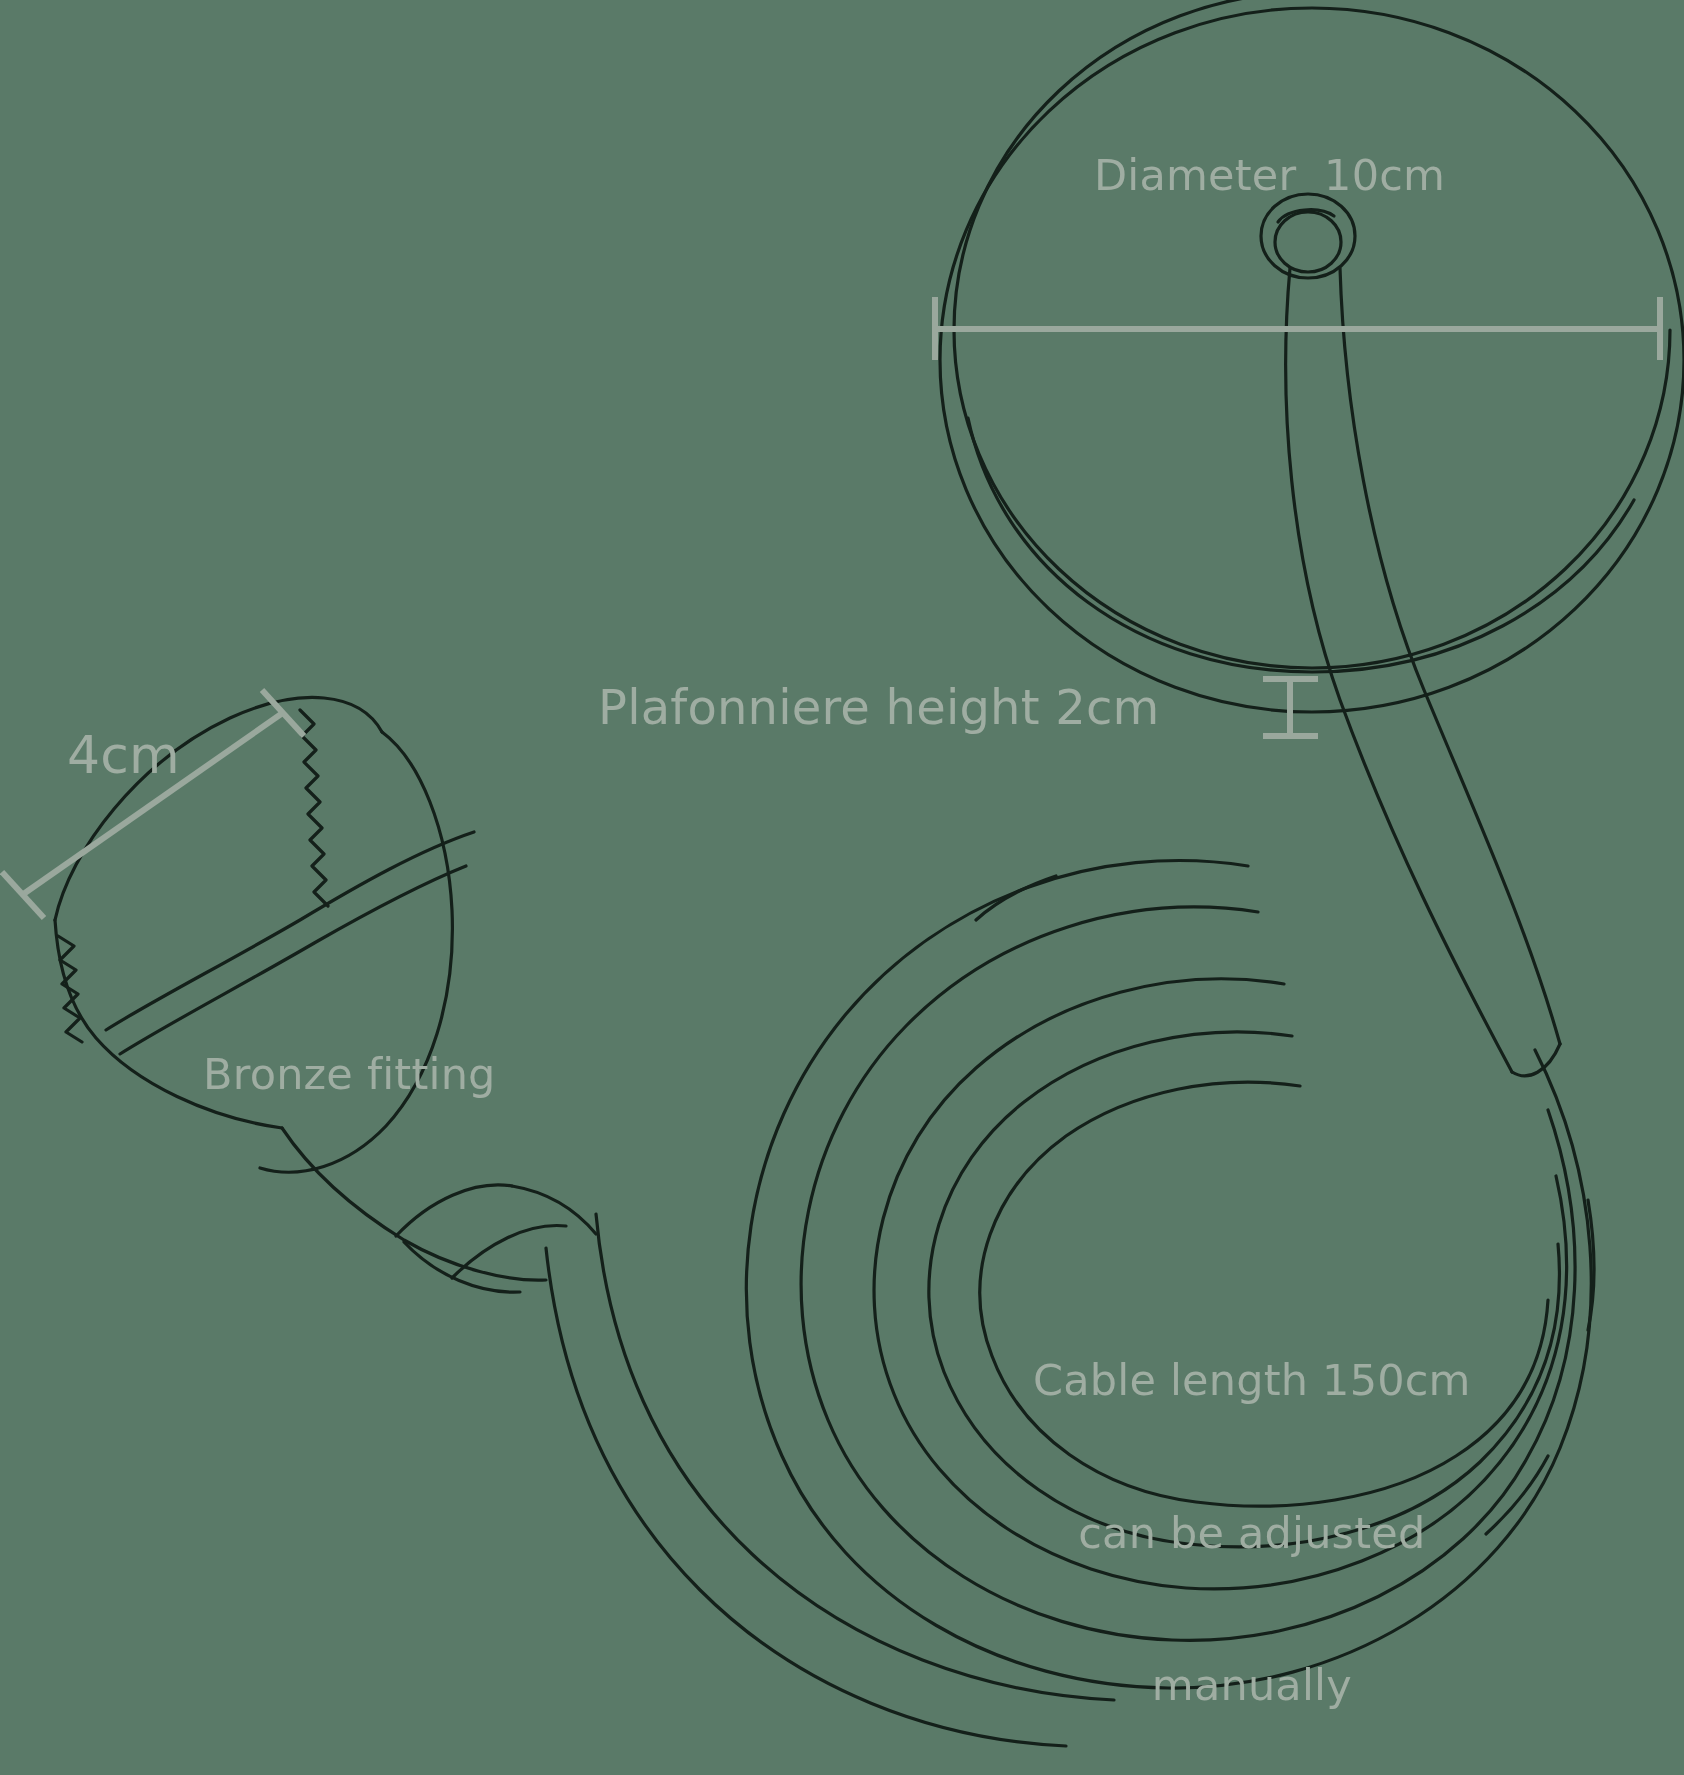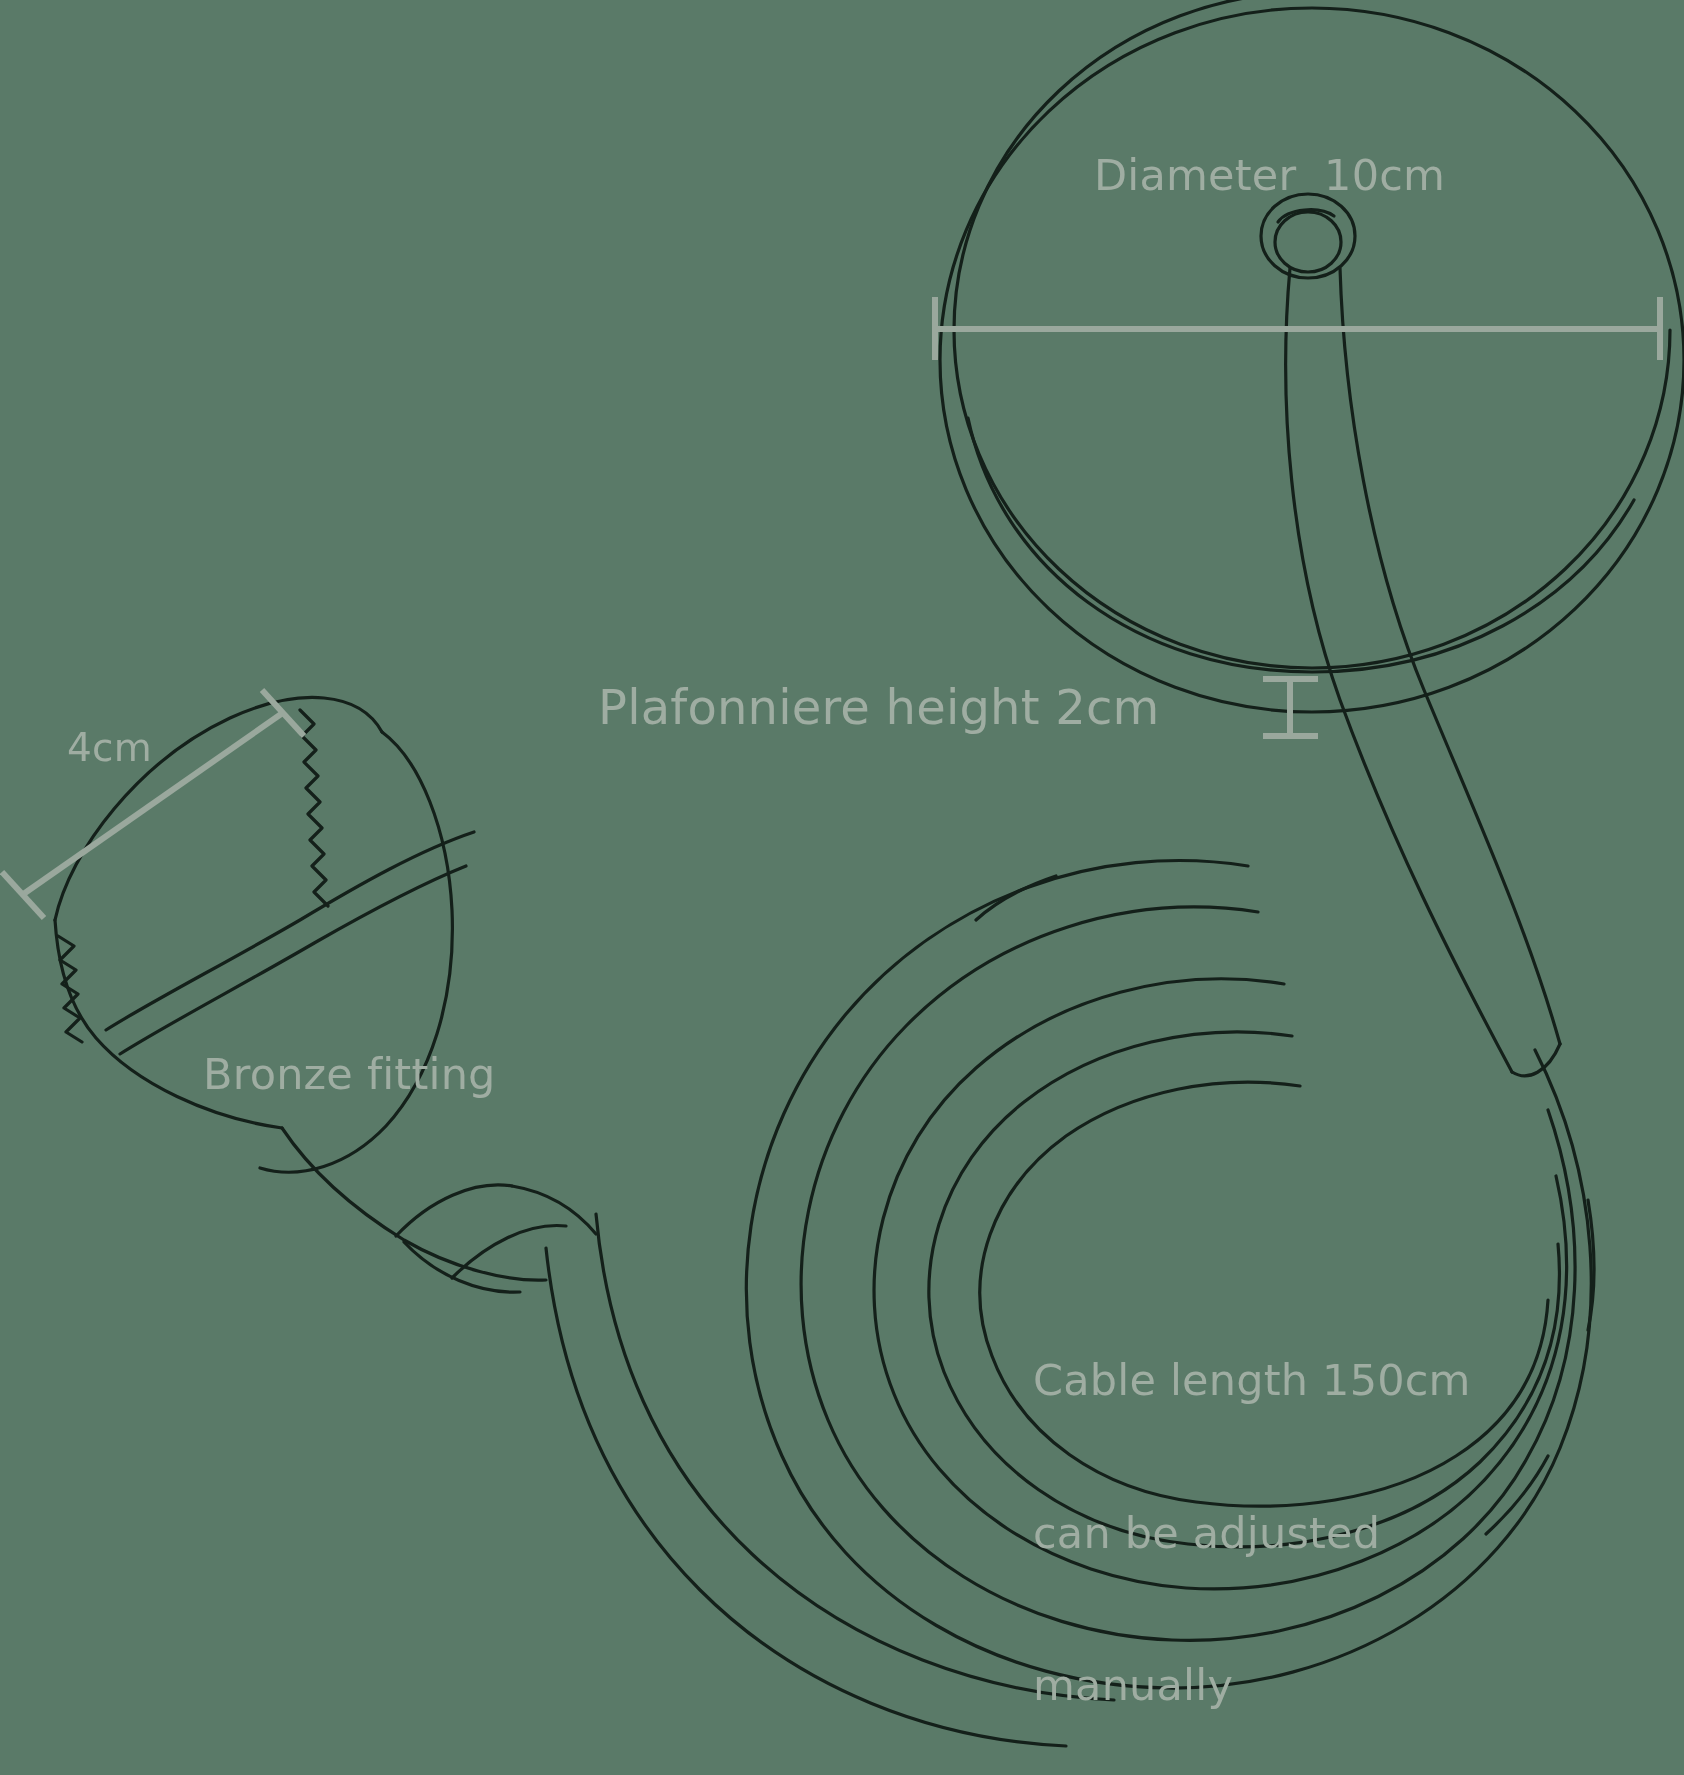--- a/index.html
+++ b/index.html
@@ -41,35 +41,36 @@
     stroke-linecap: butt;
   }
   .label {
     position: absolute;
     color: #9fada2;
     font-family: "DejaVu Sans", sans-serif;
     font-weight: 400;
     white-space: pre;
     letter-spacing: 0.2px;
     line-height: 1.18;
+    text-align: center;
   }
   #label-diameter {
     left: 1094px;
     top: 150px;
     font-size: 43px;
   }
   #label-plafonniere {
     left: 598px;
     top: 679px;
     font-size: 48px;
   }
   #label-4cm {
     left: 67px;
     top: 725px;
-    font-size: 39px;
+    font-size: 52px;
   }
   #label-bronze {
     left: 203px;
     top: 1049px;
     font-size: 43px;
   }
   #label-cable {
     left: 1033px;
     top: 1254px;
     font-size: 43px;

